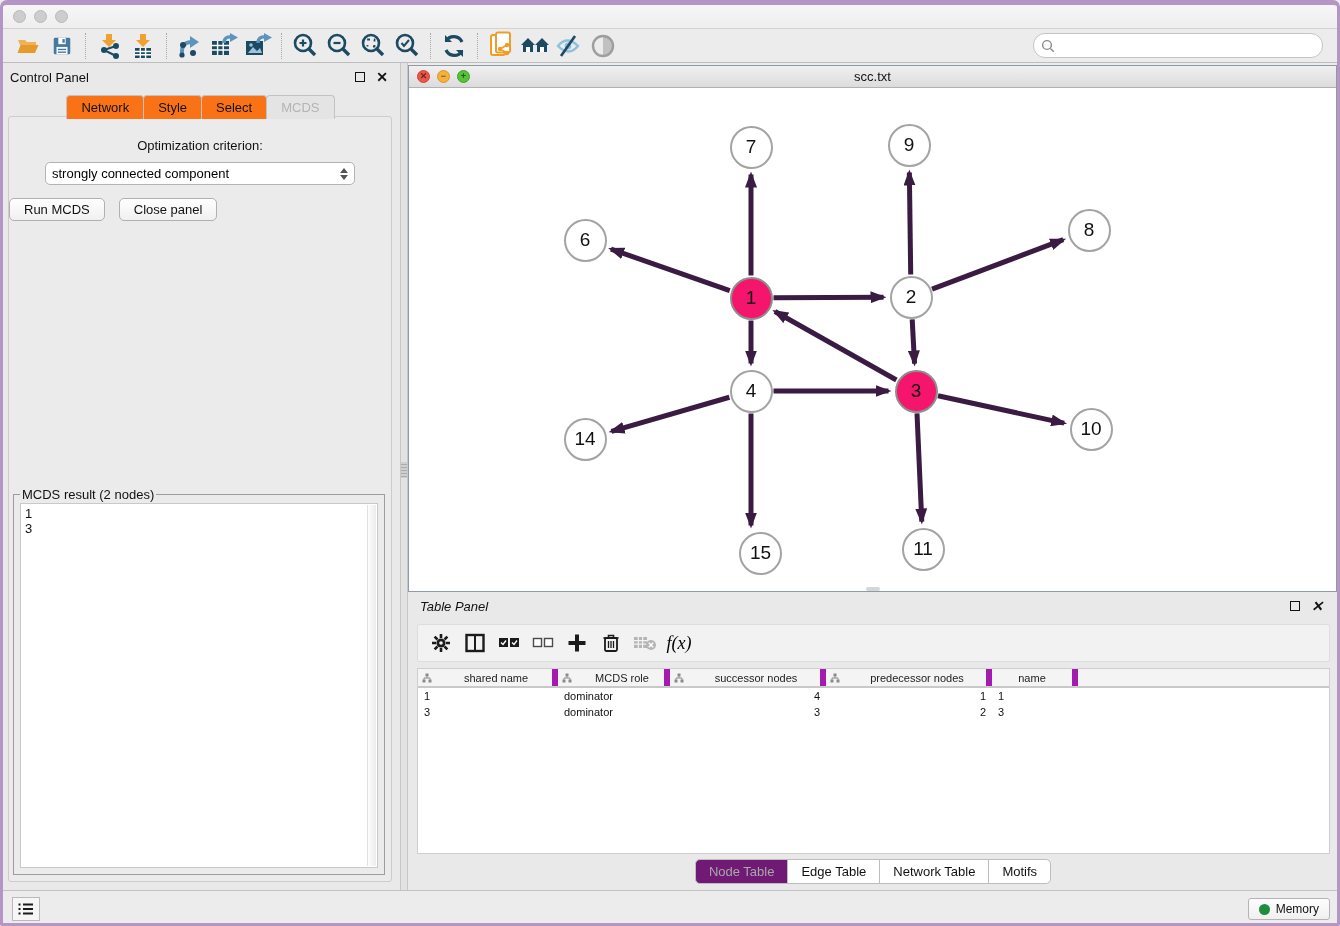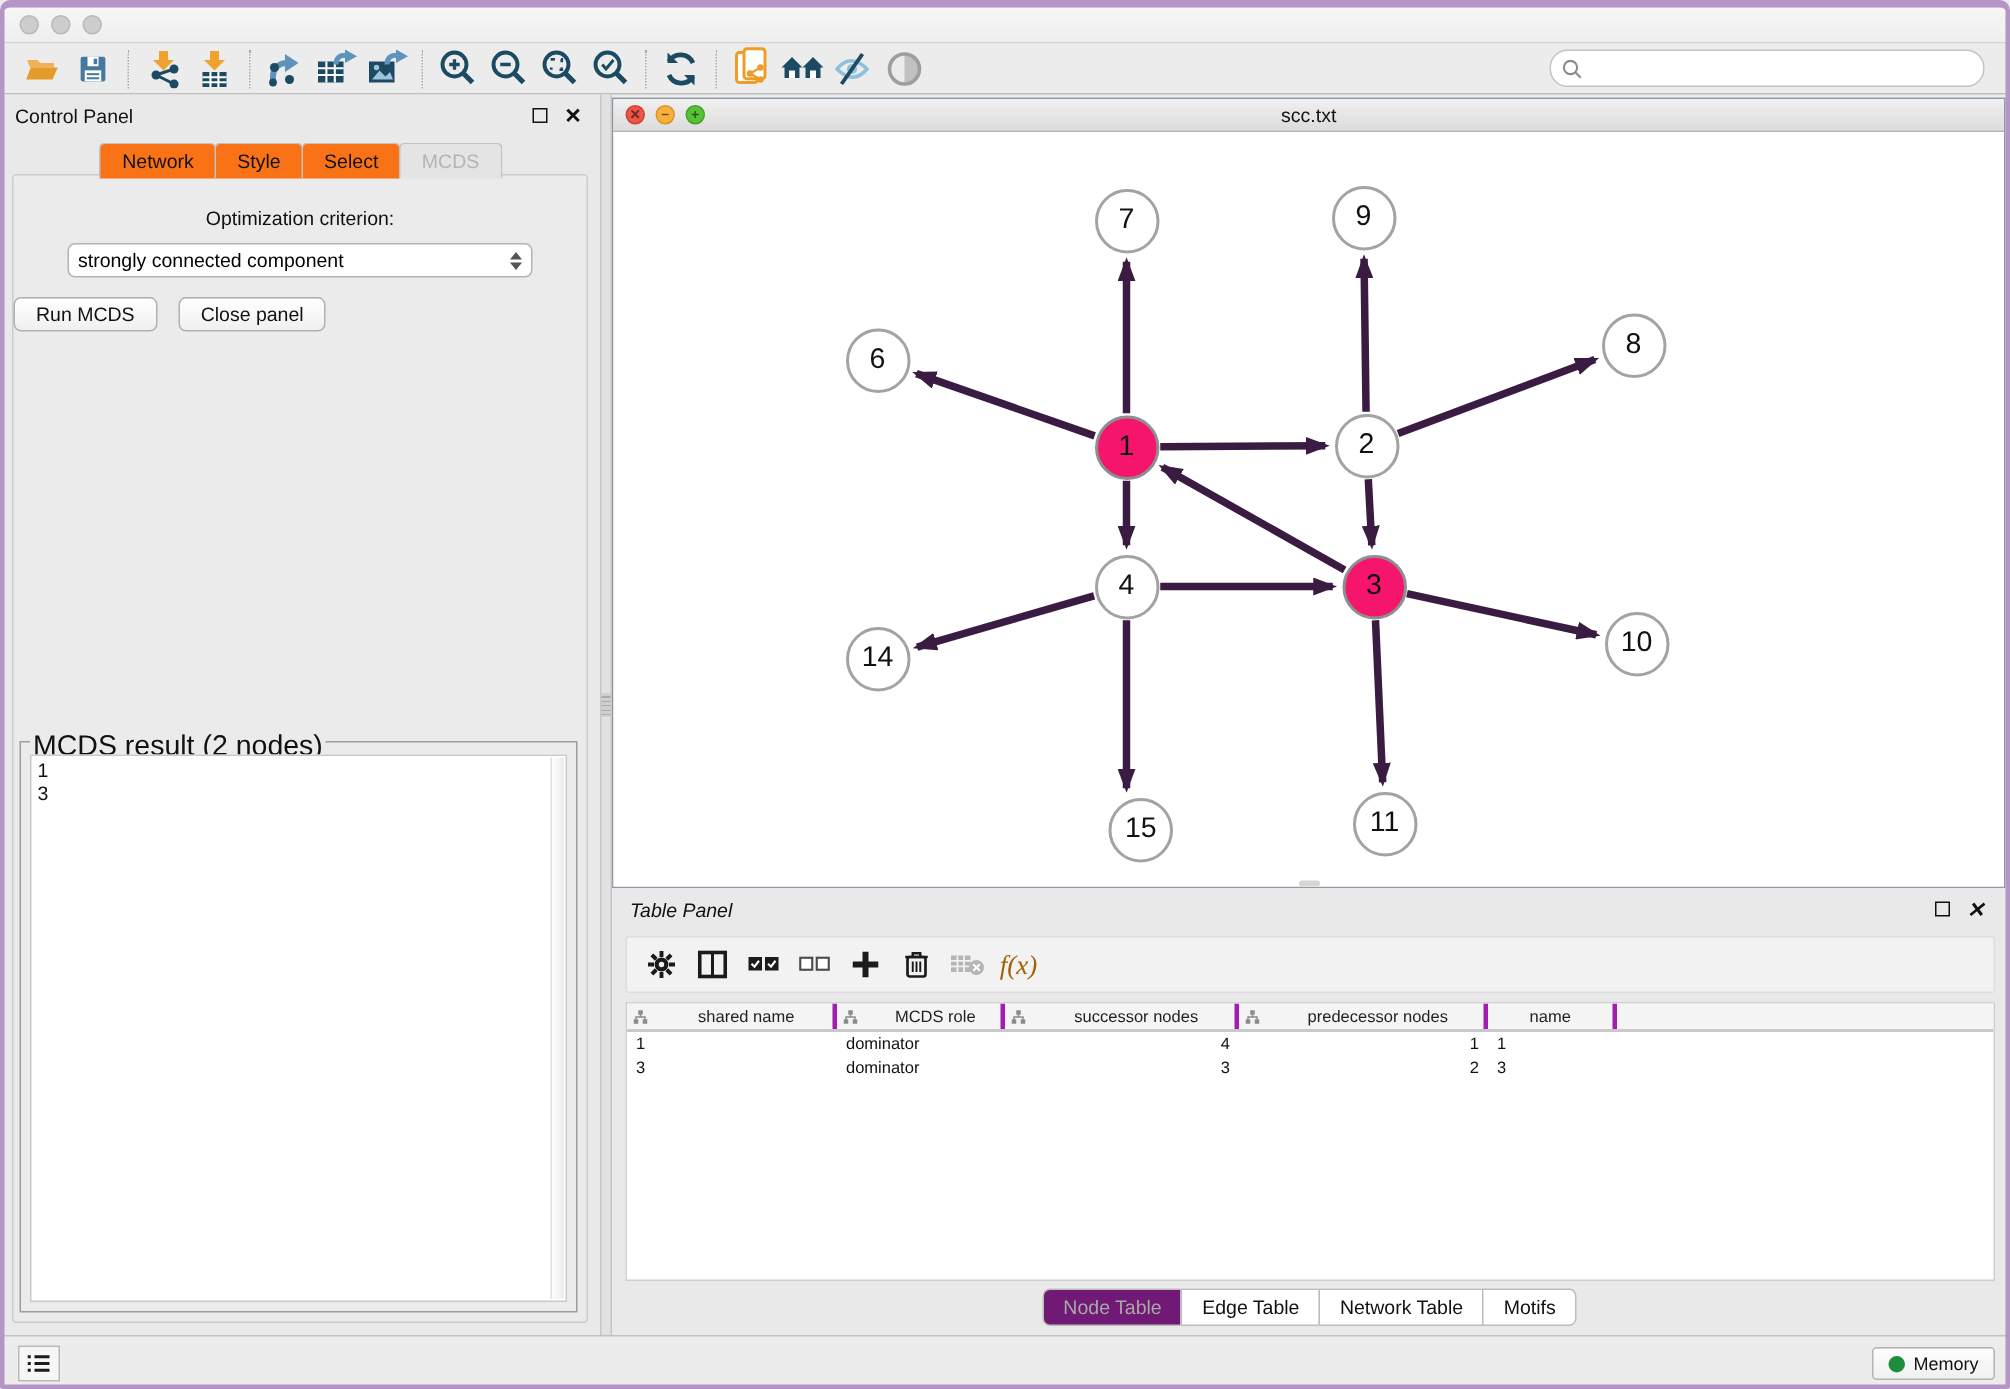--- a/index.html
+++ b/index.html
@@ -50,21 +50,21 @@
   .dd-arrows { display:flex; flex-direction:column; gap:2px; align-items:center; }
   .dd-arrows i { display:block; width:0; height:0; border-left:4px solid transparent; border-right:4px solid transparent; }
   .dd-up { border-bottom:5px solid #555; }
   .dd-down { border-top:5px solid #555; }
   .btn-row { display:flex; gap:14px; margin-top:13px; }
   .aqua-btn { font-size:13px; padding:3px 14px; background:linear-gradient(#ffffff,#f0f0f0);
     border:1px solid #b0b0b0; border-radius:5px; color:#111; }
 
   .mcds-result { position:absolute; left:4px; right:6px; top:377px; bottom:6px;
     border:1px solid #9d9d9d; background:#ebebeb; }
-  .mcds-legend { position:absolute; top:-8px; left:6px; background:#ebebeb; font-size:19px; padding:0 2px; color:#111; }
+  .mcds-legend { position:absolute; top:-8px; left:6px; background:#ebebeb; font-size:13px; padding:0 2px; color:#111; }
   .mcds-text { position:absolute; inset:6px; top:8px; background:#fff; border:1px solid #c9c9c9;
     font-size:13px; color:#111; padding:2px 4px; overflow:hidden; }
   .mcds-scroll { position:absolute; right:1px; top:1px; bottom:1px; width:9px; background:linear-gradient(90deg,#fdfdfd,#ececec); border-left:1px solid #e0e0e0;}
 
   
   .splitter { position:absolute; left:400px; top:63px; width:8px; bottom:36px;
     background:#e2e2e2; border-left:1px solid #c6c6c6; border-right:1px solid #c6c6c6; }
   .splitter-grip { position:absolute; top:399px; left:0; width:6px; height:16px;
     background:repeating-linear-gradient(#cfcfcf 0 2px, #ababab 2px 3px); }
 
@@ -86,24 +86,24 @@
     background:#fff; display:flex; align-items:center; justify-content:center;
     font-size:19px; color:#111; }
   .gnode.sel { background:#F5156C; border-color:#8e8e8e; }
   .canvas-nub { position:absolute; left:457px; bottom:0px; width:14px; height:4px; background:#d6d6d6; border-radius:2px;}
 
   
   .table-panel { position:absolute; left:408px; top:592px; width:929px; bottom:36px; background:#e9e9e9; }
   .tp-toolbar { position:absolute; left:9px; right:7px; top:32px; height:38px; background:#f2f2f2;
     border:1px solid #dddddd; border-radius:2px; display:flex; align-items:center; padding-left:8px; gap:4px; }
   .tp-btn { width:30px; height:30px; display:flex; align-items:center; justify-content:center; }
-  .fx-label { font-family:"Liberation Serif", serif; font-style:italic; font-size:18px; color:#a16207; }
+  .fx-label { font-family:"Liberation Serif", serif; font-style:italic; font-size:18px; color:#000000; }
   .tp-table { position:absolute; left:9px; right:7px; top:76px; bottom:36px; background:#fff; border:1px solid #cfcfcf; overflow:hidden;}
   .thead { display:flex; height:19px; background:#f4f4f4; border-bottom:2px solid #c9c9c9; }
-  .th { display:flex; align-items:center; border-right:3px solid #a21caf; font-size:11px; color:#222; padding:0 4px;gap:12px; }
+  .th { display:flex; align-items:center; border-right:6px solid #a21caf; font-size:11px; color:#222; padding:0 4px;gap:12px; }
   .th .th-label { flex:1; text-align:center; }
   .trow { display:flex; height:16px; align-items:center; }
   .td { font-size:11px; color:#111; padding:0 6px; overflow:hidden; white-space:nowrap; }
   .td.r { text-align:right; }
 
   .tp-tabs { position:absolute; left:0; right:0; bottom:6px; display:flex; justify-content:center; }
   .seg { font-size:13px; padding:4px 13px; background:#fff; border:1px solid #bdbdbd; margin-right:-1px; color:#111; }
   .seg:first-child { border-radius:5px 0 0 5px; }
   .seg:last-child { border-radius:0 5px 5px 0; }
   .seg.active { background:#701a75; color:#a8a8a8; }

